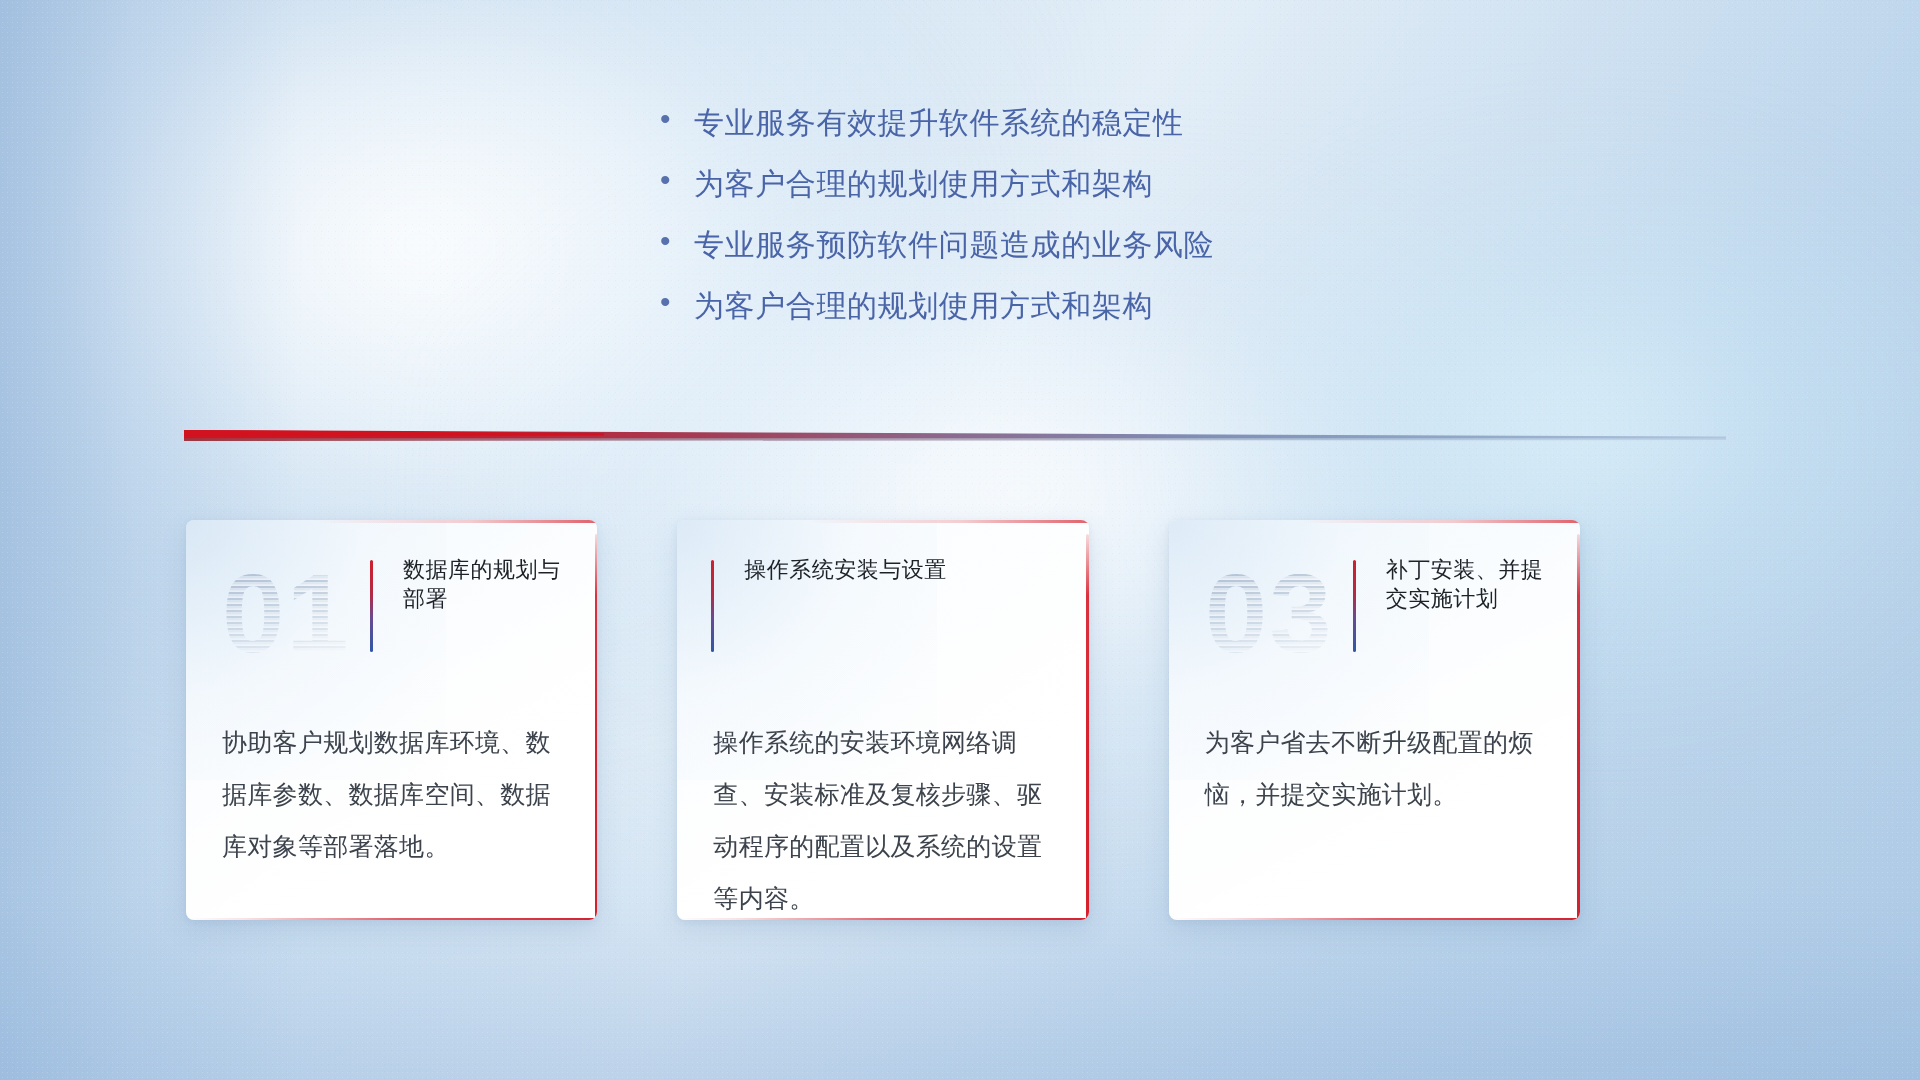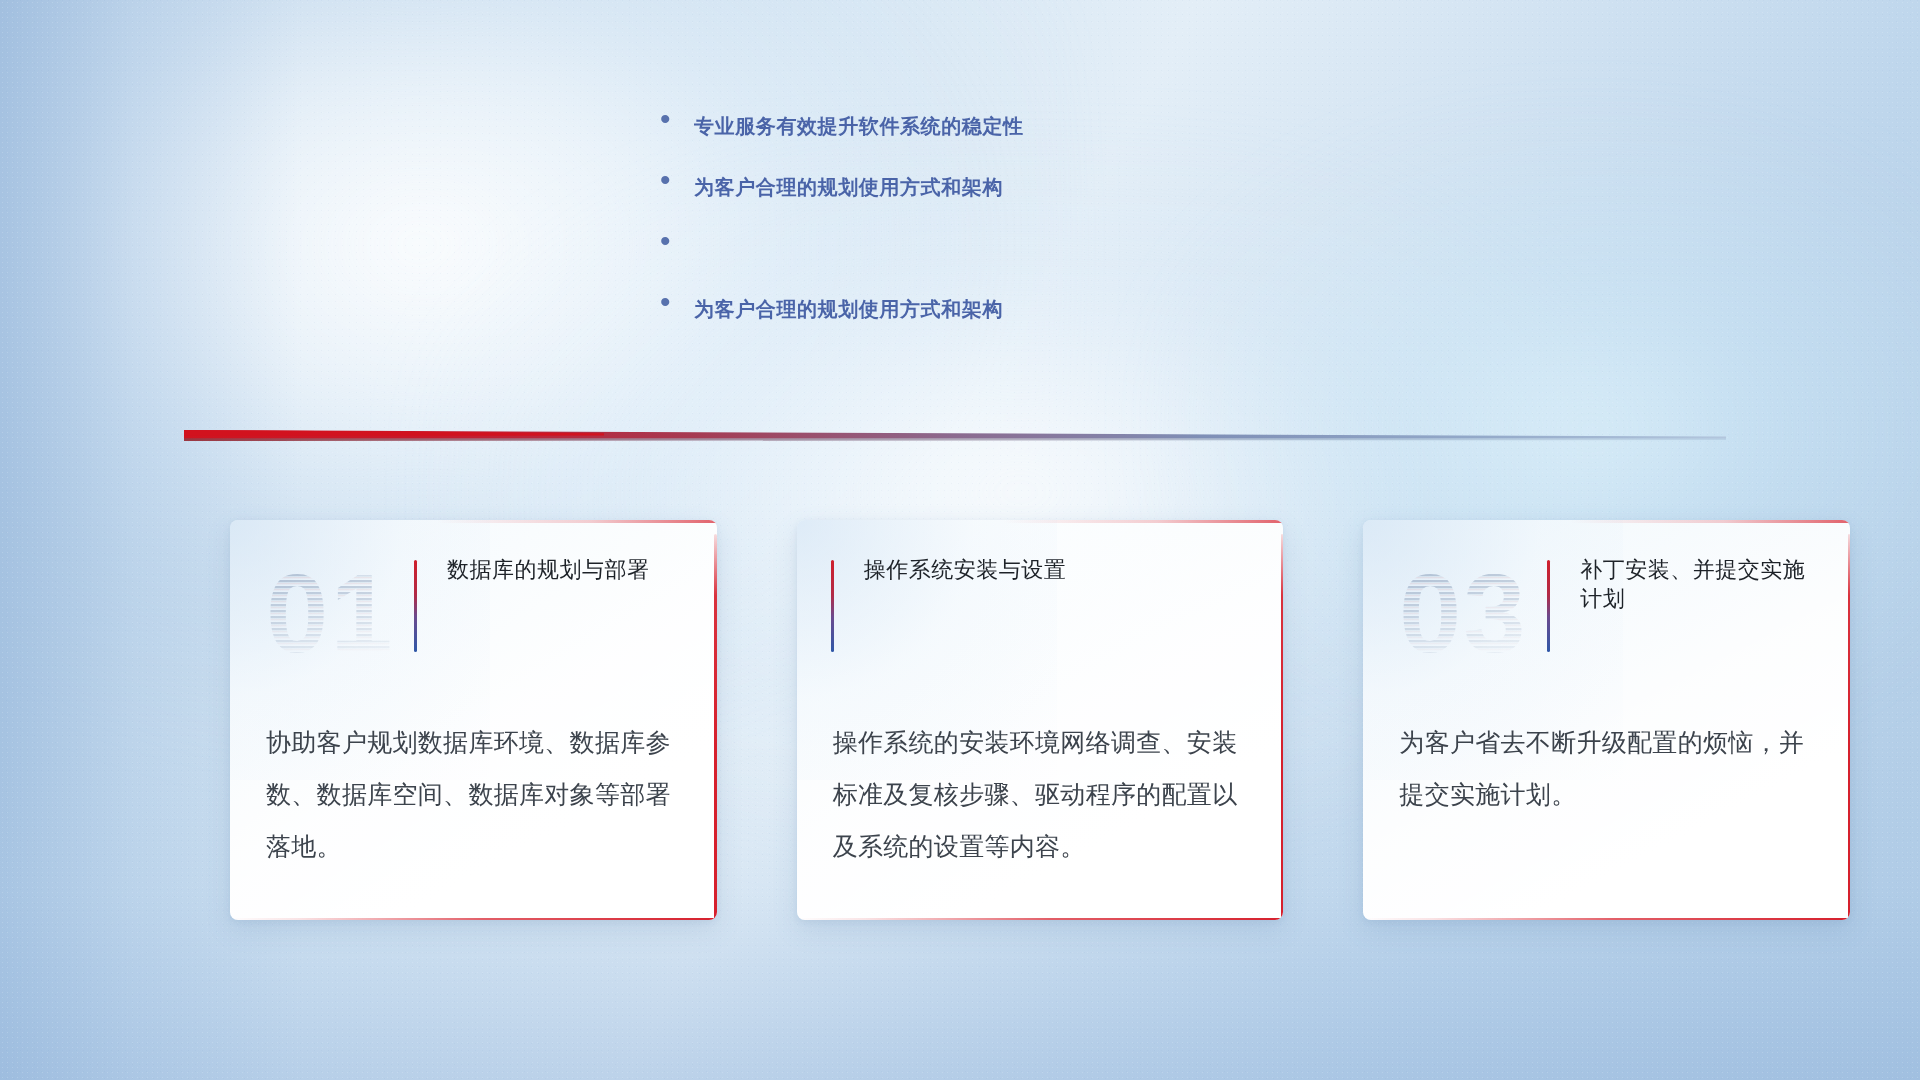--- a/index.html
+++ b/index.html
@@ -100,43 +100,42 @@
     width: 34px;
     flex: 0 0 34px;
     font-size: 30px;
     line-height: 1;
     color: #5771ad;
     position: relative;
     top: -4px;
   }
   .bullet-dot::before { content: "\2022"; }
   .bullet-text {
-    font-size: 20px;
+    font-size: 30px;
     line-height: 1.0;
     letter-spacing: 0.6px;
     color: #4a64a8;
-    font-weight: 700;
+    font-weight: 400;
     white-space: nowrap;
   }
 
   
   #divider {
     position: absolute;
     left: 184px; top: 424px;
     width: 1542px; height: 28px;
   }
 
   
   #cards {
     position: absolute;
     left: 186px; top: 520px;
-    width: 1620px; height: 420px;
+    width: 1394px; height: 420px;
     display: flex;
     gap: 80px;
-    margin-left: 44px;
   }
   .card {
     position: relative;
     width: 500px;
     height: 400px;
     border-radius: 8px;
     background: linear-gradient(152deg,
         rgba(255,255,255,0.70) 0%,
         rgba(252,254,255,0.88) 22%,
         rgba(255,255,255,0.97) 52%,
@@ -251,20 +250,21 @@
     <div class="bullet-row">
       <span class="bullet-dot"></span>
       <span class="bullet-text">专业服务有效提升软件系统的稳定性</span>
     </div>
     <div class="bullet-row">
       <span class="bullet-dot"></span>
       <span class="bullet-text">为客户合理的规划使用方式和架构</span>
     </div>
     <div class="bullet-row">
       <span class="bullet-dot"></span>
+      <span class="bullet-text">专业服务预防软件问题造成的业务风险</span>
     </div>
     <div class="bullet-row">
       <span class="bullet-dot"></span>
       <span class="bullet-text">为客户合理的规划使用方式和架构</span>
     </div>
   </div>
 
   <div id="divider">
     <svg width="1542" height="28" viewBox="0 0 1542 28">
       <defs>

